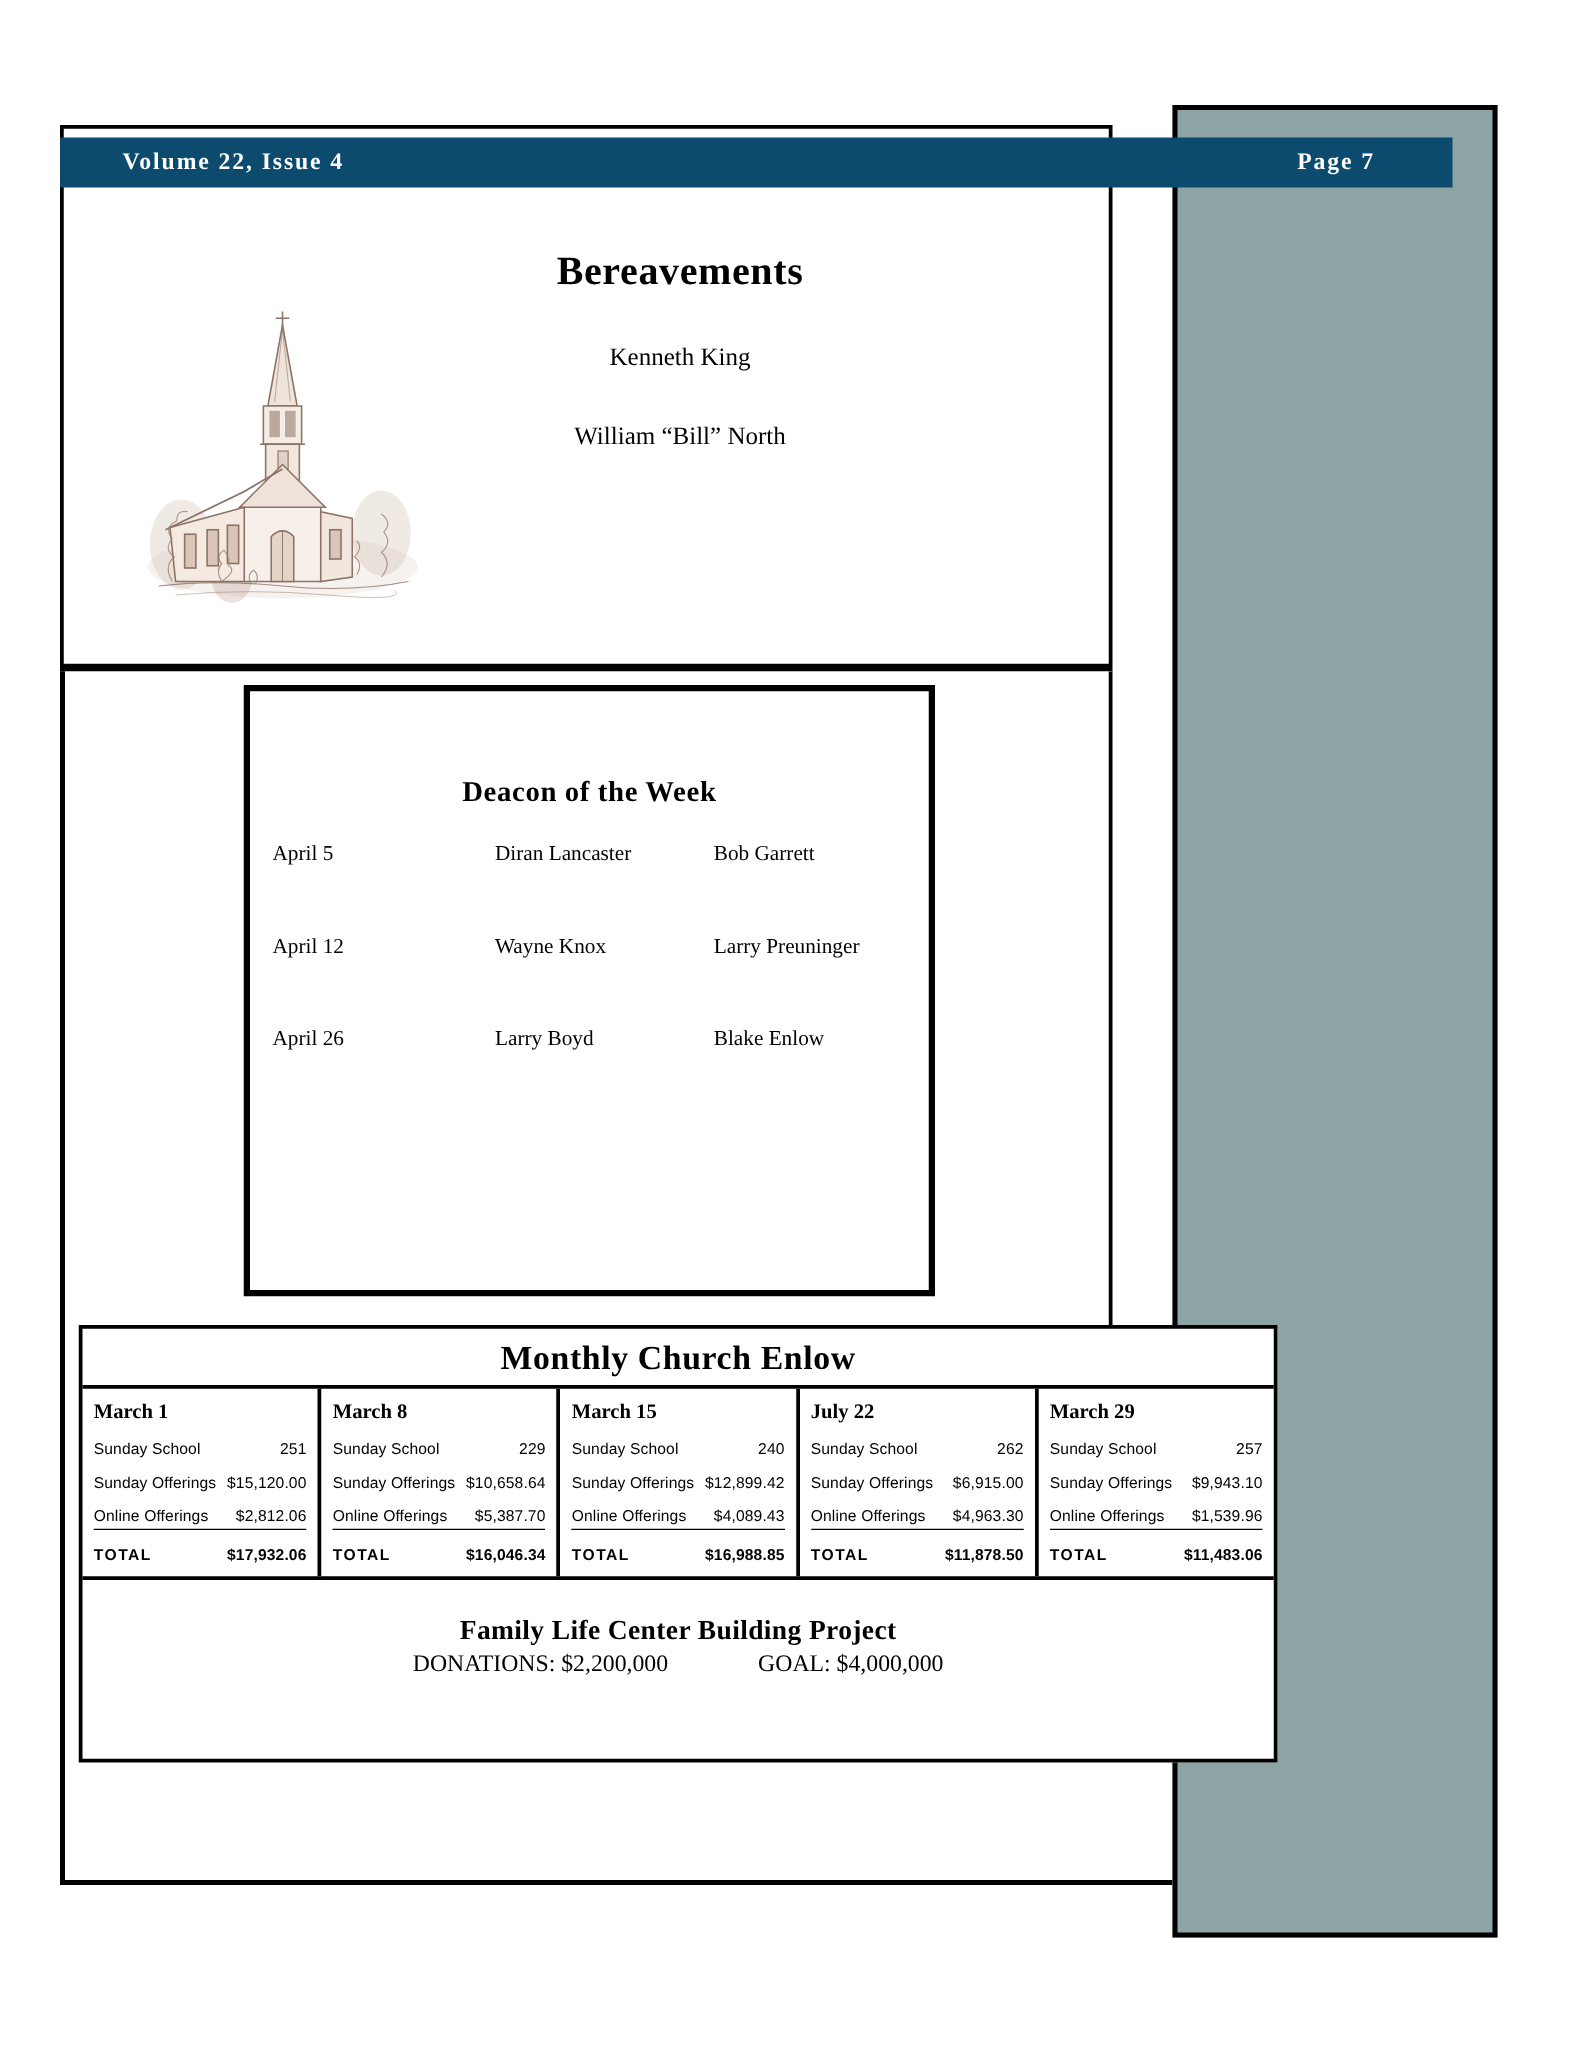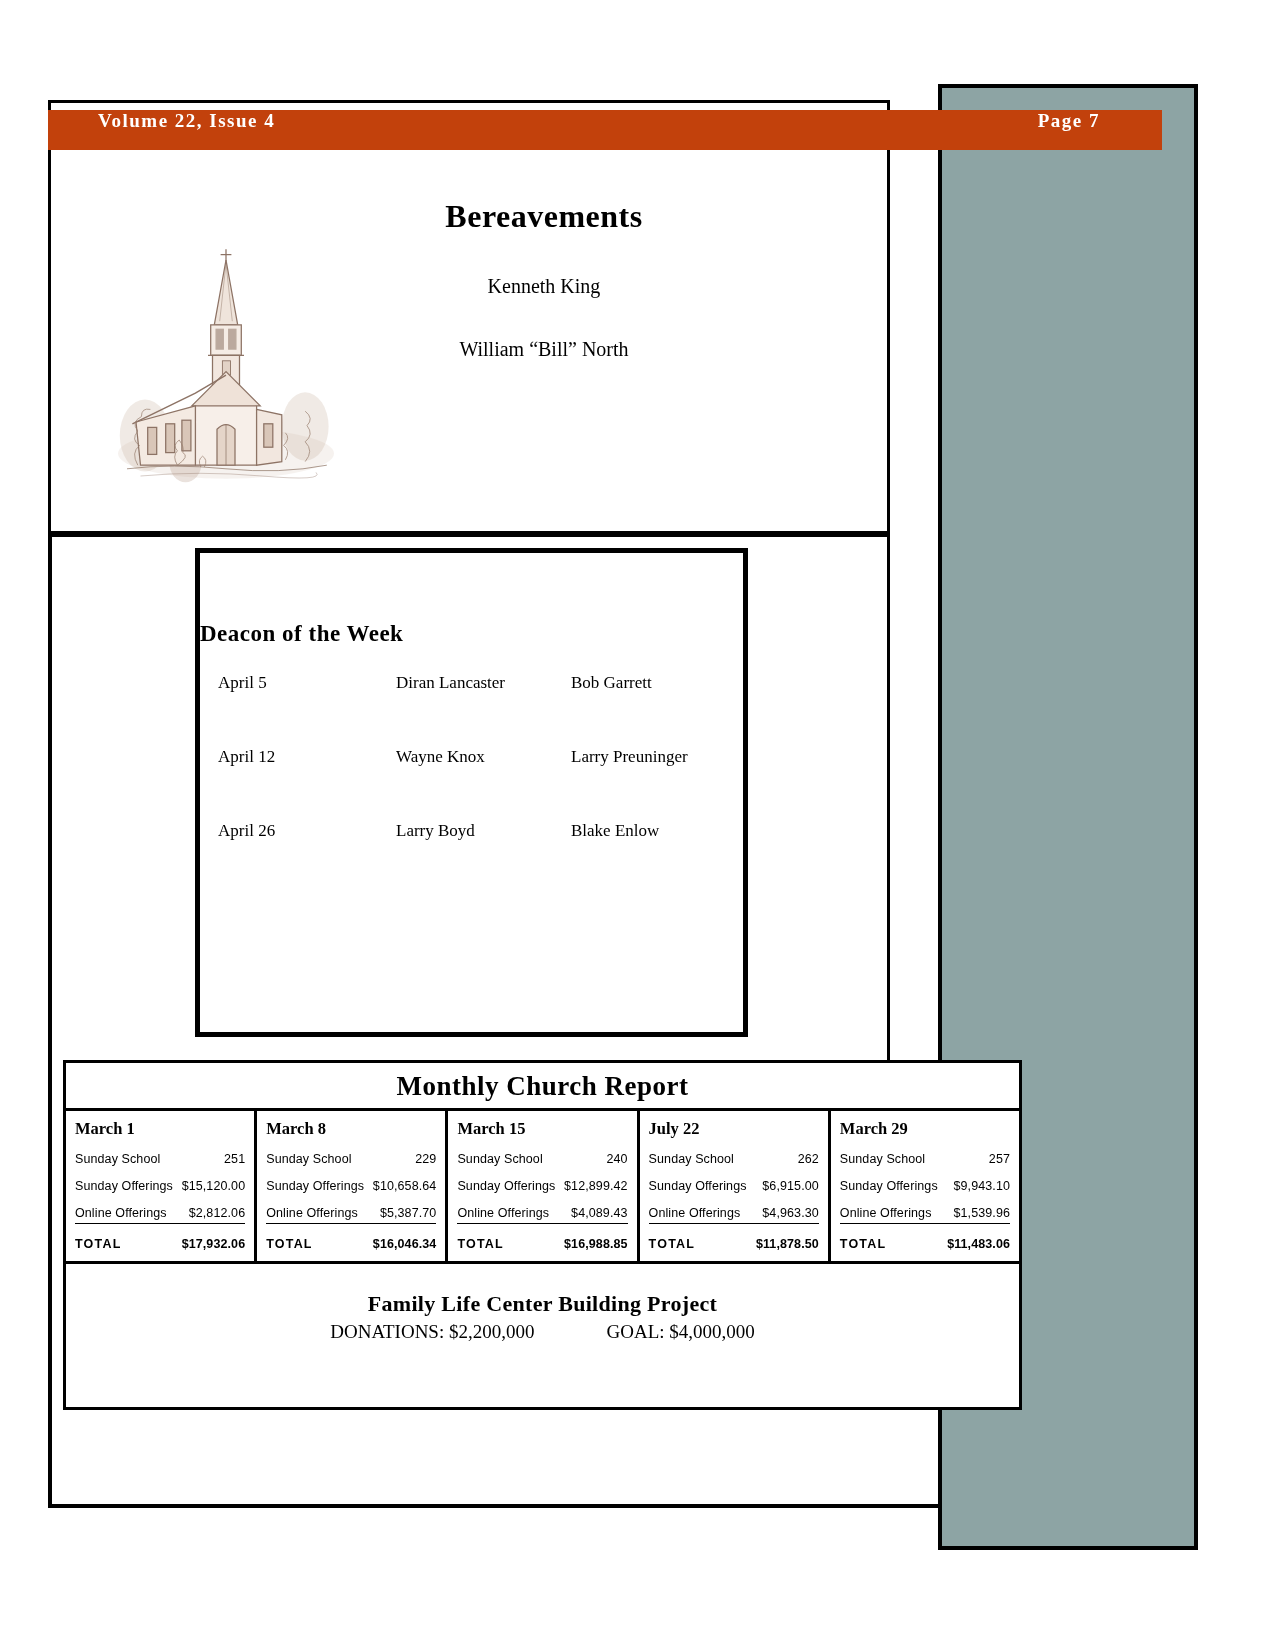--- a/index.html
+++ b/index.html
@@ -15,22 +15,22 @@
   }
 
   
   .page-col{
     left:48px;top:100px;width:890px;height:1408px;background:#fff;
     border-left:4px solid #000;border-bottom:4px solid #000;z-index:0;
   }
 
   
   .header-bar{
-    left:48px;top:110px;width:1114px;height:40px;background:#c2410c;z-index:5;
-    display:flex;justify-content:space-between;
+    left:48px;top:110px;width:1114px;height:40px;background:#0c4a6e;z-index:5;
+    display:flex;align-items:center;justify-content:space-between;
   }
   .header-bar .hleft{
     color:#fff;font-weight:bold;font-size:19px;letter-spacing:1.5px;padding-left:50px;
   }
   .header-bar .hright{
     color:#fff;font-weight:bold;font-size:19px;letter-spacing:1.5px;padding-right:62px;
   }
 
   
   .bereave-box{
@@ -43,21 +43,21 @@
   .church-art{position:absolute;left:40px;top:132px;width:270px;height:266px;}
 
   
   .right-spine{left:887px;top:537px;width:3px;height:523px;background:#000;z-index:0;}
 
   
   .deacon-box{
     left:195px;top:548px;width:553px;height:489px;background:#fff;
     border:5px solid #000;z-index:2;
   }
-  .deacon-title{text-align:left;font-size:23px;font-weight:bold;margin-top:68px;letter-spacing:0.5px;}
+  .deacon-title{text-align:center;font-size:23px;font-weight:bold;margin-top:68px;letter-spacing:0.5px;}
   .deacon-rows{margin-top:26px;}
   .deacon-row{
     display:grid;grid-template-columns:178px 175px auto;
     padding-left:18px;font-size:17px;margin-bottom:54px;
   }
 
   
   .report-box{
     left:63px;top:1060px;width:959px;height:350px;background:#fff;
     border:3px solid #000;z-index:3;
@@ -171,21 +171,21 @@
     </div>
     <div class="deacon-row">
       <span>April 26</span>
       <span>Larry Boyd</span>
       <span>Blake Enlow</span>
     </div>
   </div>
 </div>
 
 <div class="abs report-box">
-  <div class="report-title">Monthly Church Report</div>
+  <div class="report-title">Monthly Church Enlow</div>
   <div class="report-cols">
 
     <div class="rcol">
       <div class="rcol-date">March 1</div>
       <div class="rrow">
         <span class="rlabel">Sunday School</span>
         <span class="rvalue">251</span>
       </div>
       <div class="rrow">
         <span class="rlabel">Sunday Offerings</span>

